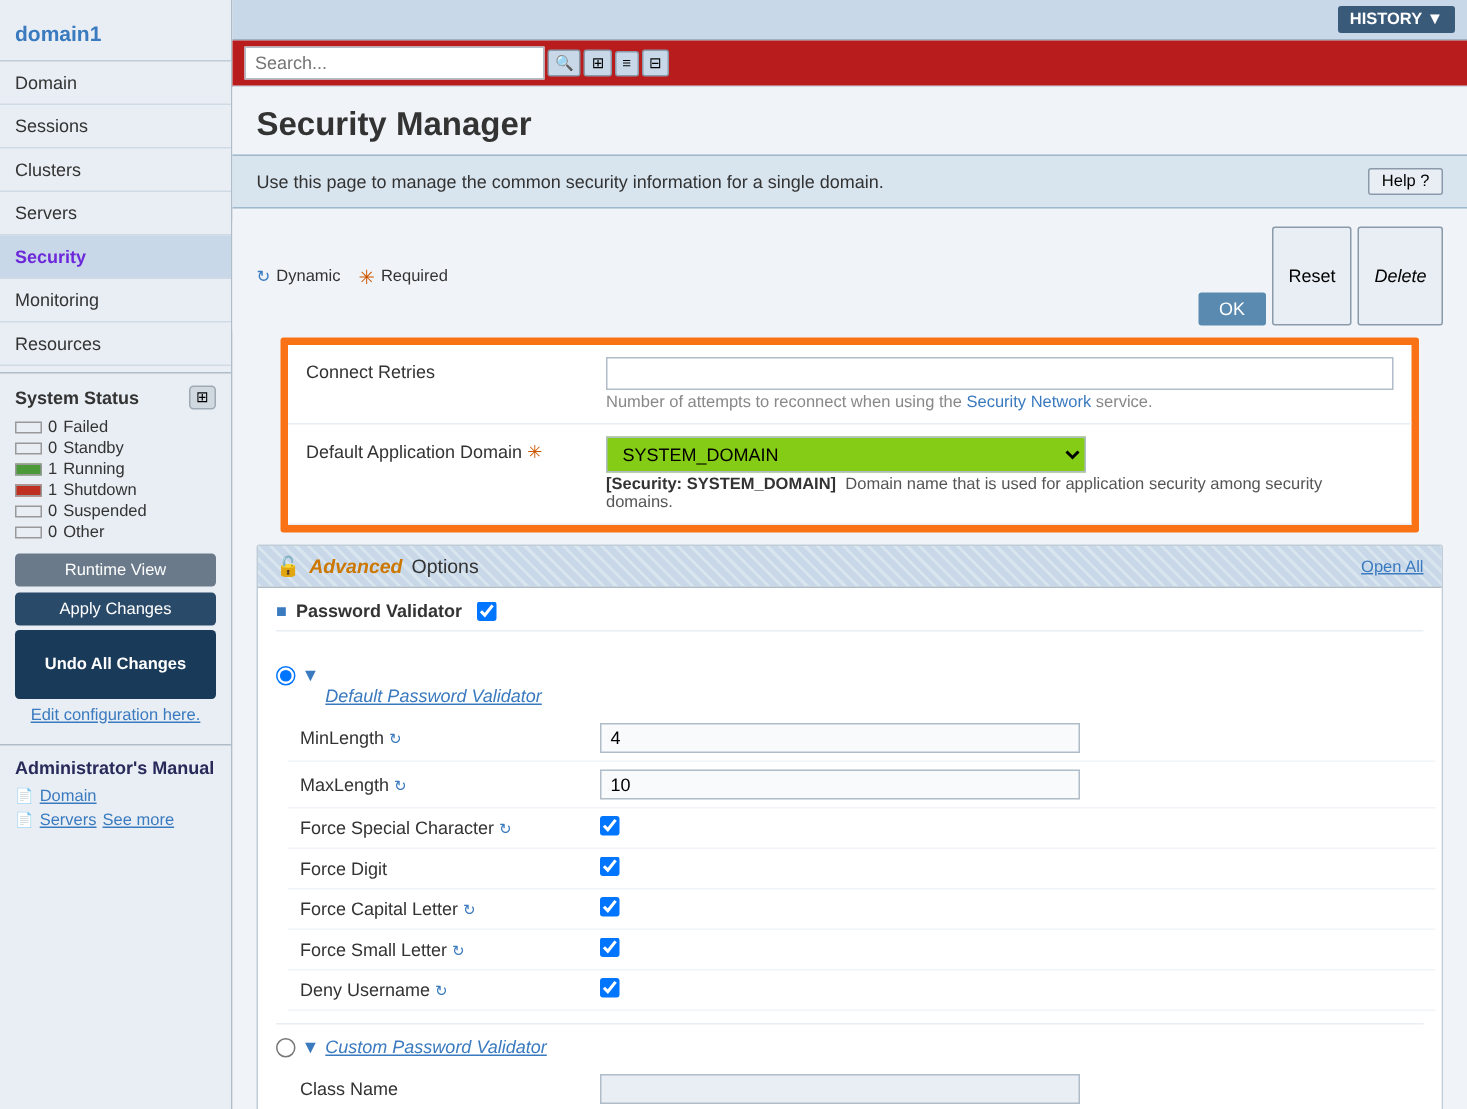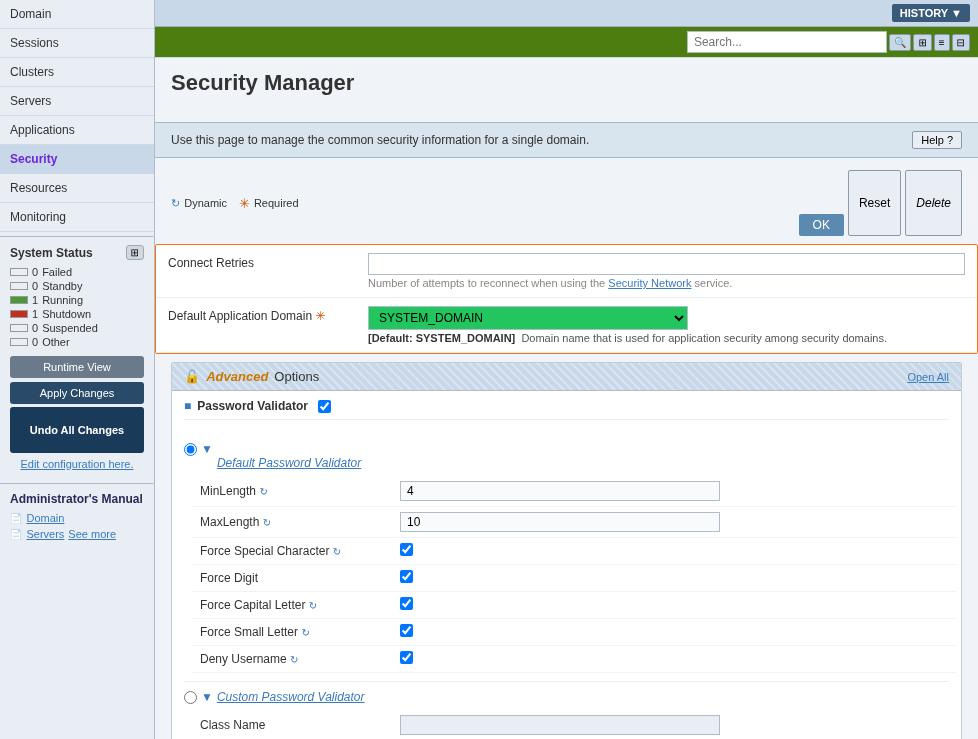--- a/index.html
+++ b/index.html
@@ -35,49 +35,49 @@
     .link-icon { font-size: 10px; color: #5a6a7a; }
 
     
     .main-content { flex: 1; background: #f0f4f8; }
 
     
     .top-bar { background: #c8d8e8; padding: 4px 8px; display: flex; align-items: center; justify-content: flex-end; border-bottom: 1px solid #a0b0c0; }
     .history-btn { background: #3a5a7a; color: #fff; border: none; padding: 3px 8px; font-size: 11px; font-weight: bold; cursor: pointer; display: flex; align-items: center; gap: 3px; border-radius: 2px; }
     .toolbar-icon-btn { background: #c8d8e8; border: 1px solid #8a9aaa; padding: 2px 4px; cursor: pointer; font-size: 10px; border-radius: 2px; }
 
-    .page-header { padding: 12px 16px 24px 16px; background: #f0f4f8; }
+    .page-header { padding: 12px 16px 5px 16px; background: #f0f4f8; }
     .page-title { font-size: 22px; font-weight: bold; color: #333; margin-bottom: 2px; }
 
     
     .info-bar { background: #d8e4ee; border-top: 1px solid #a0b8cc; border-bottom: 1px solid #a0b8cc; padding: 8px 16px; display: flex; align-items: center; justify-content: space-between; margin-bottom: 8px; }
     .info-text { color: #333; font-size: 12px; }
     .help-btn { background: #e8eef4; border: 1px solid #8a9aaa; padding: 2px 8px; cursor: pointer; font-size: 11px; border-radius: 2px; }
 
     
     .legend-row { display: flex; align-items: center; justify-content: space-between; padding: 4px 16px; background: #f0f4f8; }
     .legend-items { display: flex; align-items: center; gap: 12px; }
     .legend-item { display: flex; align-items: center; gap: 4px; font-size: 11px; }
     .dynamic-icon { color: #3a7abf; font-size: 11px; }
     .required-icon { color: #cc5500; font-size: 13px; }
     .action-btns { display: flex; gap: 4px; }
     .ok-btn { background: #5a8ab0; color: #fff; border: none; padding: 4px 14px; cursor: pointer; font-size: 12px; border-radius: 2px; margin-top: 44px; }
     .reset-btn { background: #e8eef4; border: 1px solid #8a9aaa; padding: 4px 10px; cursor: pointer; font-size: 12px; border-radius: 2px; }
     .delete-btn { background: #e8eef4; border: 1px solid #8a9aaa; padding: 4px 10px; cursor: pointer; font-size: 12px; border-radius: 2px; font-style: italic; }
 
     
-    .form-area { background: #fff; border: 1px solid #f97316; margin: 4px 0; border-radius: 2px; }
+    .form-area { background: #fff; border: 5px solid #f97316; margin: 4px 32px; border-radius: 2px; }
     .form-row { display: flex; align-items: flex-start; border-bottom: 1px solid #e8eef4; padding: 8px 12px; }
     .form-label { width: 200px; flex-shrink: 0; font-size: 12px; padding-top: 3px; }
     .form-label .required-star { color: #cc5500; }
     .form-control-area { flex: 1; }
     .form-input { width: 100%; padding: 3px 6px; border: 1px solid #b0bcc8; font-size: 12px; background: #fff; }
     .form-hint { color: #888; font-size: 11px; margin-top: 2px; }
-    .form-hint a { color: #3a7abf; text-decoration: underline; }
-    .form-select { padding: 3px 6px; border: 1px solid #b0bcc8; font-size: 12px; width: 320px; background: #22c55e; }
+    .form-hint a { color: #3a7abf; }
+    .form-select { padding: 3px 6px; border: 1px solid #b0bcc8; font-size: 12px; width: 320px; background: #84cc16; }
     .form-default { font-size: 11px; color: #555; margin-top: 2px; }
     .form-default strong { color: #333; }
 
     
     .advanced-section { margin: 8px 16px; border: 1px solid #c0ccd8; border-radius: 2px; }
     .advanced-header { background: repeating-linear-gradient(45deg, #d8e4ee, #d8e4ee 2px, #c8d8e8 2px, #c8d8e8 6px); padding: 6px 12px; display: flex; align-items: center; justify-content: space-between; border-bottom: 1px solid #b0bcc8; }
     .advanced-title { display: flex; align-items: center; gap: 6px; font-size: 13px; }
     .advanced-title .adv-word { color: #cc7700; font-style: italic; font-weight: bold; }
     .advanced-title .opt-word { color: #333; font-weight: normal; }
     .open-all-link { color: #3a7abf; font-size: 11px; text-decoration: underline; cursor: pointer; }
@@ -103,38 +103,38 @@
 
     
     .custom-pv { margin-top: 8px; border-top: 1px solid #e8eef4; padding-top: 8px; }
     .custom-pv-radio-row { display: flex; align-items: center; gap: 4px; margin-bottom: 6px; font-size: 12px; }
     .custom-pv-label { color: #3a7abf; text-decoration: underline; cursor: pointer; font-style: italic; }
 
     
     .bottom-action-bar { display: flex; justify-content: flex-end; gap: 4px; padding: 8px 16px; background: #f0f4f8; border-top: 1px solid #c0ccd8; margin-top: 4px; }
 
     
-    .search-row { display: flex; align-items: center; justify-content: flex-end; gap: 2px; padding: 4px 8px; background: #4d7c0f; border-bottom: 1px solid #d0dae4; }
+    .search-row { display: flex; align-items: center; justify-content: flex-start; gap: 2px; padding: 4px 8px; background: #b91c1c; border-bottom: 1px solid #d0dae4; }
     .search-input { padding: 3px 6px; border: 1px solid #b0bcc8; font-size: 12px; width: 200px; }
   </style>
 </head>
 <body>
 
 <div class="app-container">
 
   <div class="sidebar">
+    <div class="sidebar-domain">domain1</div>
 
     <div class="sidebar-item">Domain</div>
     <div class="sidebar-item">Sessions</div>
     <div class="sidebar-item">Clusters</div>
     <div class="sidebar-item">Servers</div>
-    <div class="sidebar-item">Applications</div>
     <div class="sidebar-item active">Security</div>
+    <div class="sidebar-item">Monitoring</div>
     <div class="sidebar-item">Resources</div>
-    <div class="sidebar-item">Monitoring</div>
 
     <div class="system-status">
       <div class="system-status-header">
         <span>System Status</span>
         <button class="status-btn-small">⊞</button>
       </div>
       <div class="status-row">
         <div class="status-indicator gray"></div>
         <span>0</span>
         <span>Failed</span>
@@ -243,21 +243,21 @@
       <div class="form-row">
         <div class="form-label">
           <span>Default Application Domain</span>
           <span class="required-star"> ✳</span>
         </div>
         <div class="form-control-area">
           <select class="form-select">
             <option>SYSTEM_DOMAIN</option>
           </select>
           <div class="form-default">
-            <strong>[Default: SYSTEM_DOMAIN]</strong>&nbsp; Domain name that is used for application security among security domains.
+            <strong>[Security: SYSTEM_DOMAIN]</strong>&nbsp; Domain name that is used for application security among security domains.
           </div>
         </div>
       </div>
     </div>
 
     <div class="advanced-section">
       <div class="advanced-header">
         <div class="advanced-title">
           <span>🔓</span>
           <span class="adv-word">Advanced</span>

